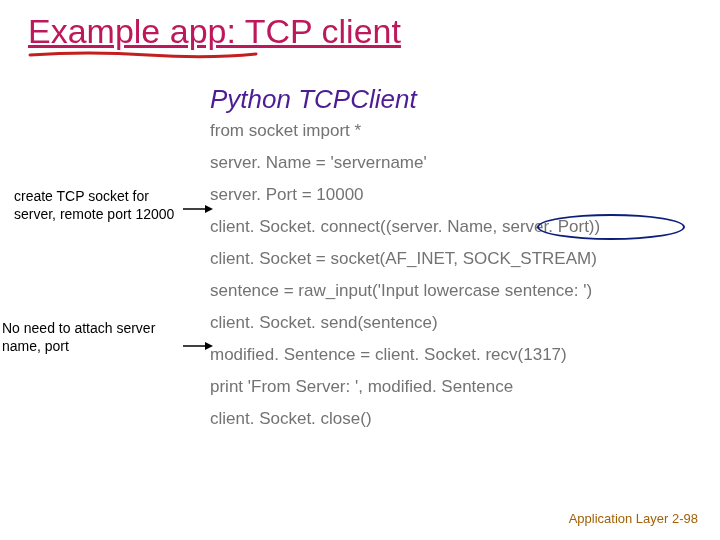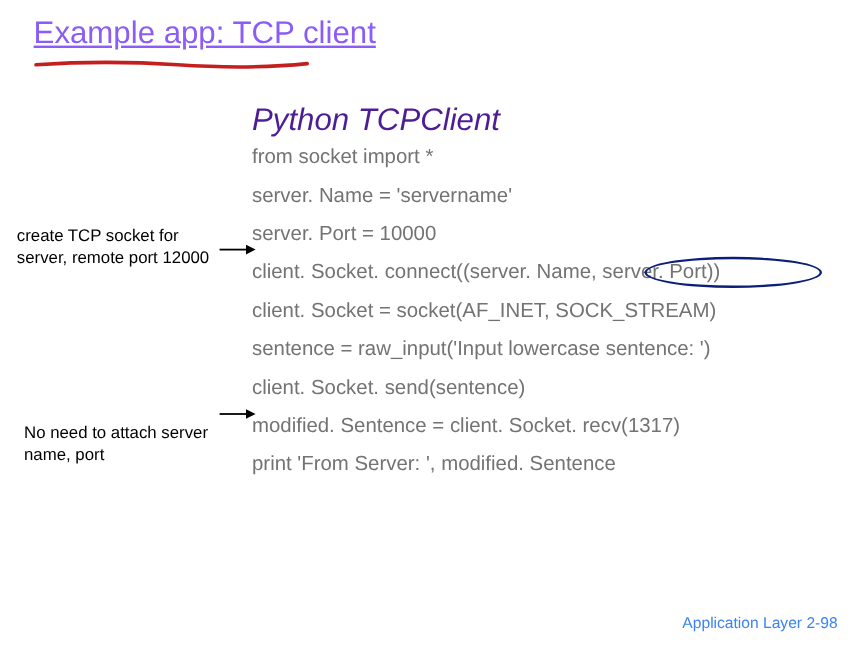--- a/index.html
+++ b/index.html
@@ -8,22 +8,22 @@
     height: 540px;
     background: #ffffff;
     font-family: Arial, Helvetica, sans-serif;
     position: relative;
     overflow: hidden;
   }
   .title {
     position: absolute;
     top: 12px;
     left: 28px;
-    font-size: 26px;
-    color: #8b5cf6;
+    font-size: 34px;
+    color: #be185d;
     text-decoration: underline;
     font-weight: normal;
   }
   .title-underline {
     position: absolute;
     top: 46px;
     left: 28px;
     width: 230px;
     height: 10px;
   }
@@ -49,40 +49,40 @@
     white-space: nowrap;
   }
   .note {
     position: absolute;
     font-size: 14px;
     color: #000;
     line-height: 1.25;
     width: 175px;
   }
   .note1 { top: 188px; left: 14px; }
-  .note2 { top: 320px; left: 20px; margin-top: 32px; }
+  .note2 { top: 320px; left: 2px; }
   .arrow {
     position: absolute;
   }
   .arrow svg { overflow: visible; }
   .sock-highlight {
     position: absolute;
     top: 214px;
     left: 537px;
     width: 148px;
     height: 26px;
     border: 2px solid #0b1e7a;
     border-radius: 50%;
   }
   .footer {
     position: absolute;
     bottom: 14px;
     right: 22px;
     font-size: 13px;
-    color: #3b82f6;
+    color: #a16207;
   }
 </style>
 </head>
 <body>
 
 <div class="title">Example  app: TCP client</div>
 
 <div class="title-underline">
   <svg viewBox="0 0 230 10" preserveAspectRatio="none">
     <path d="M2,5 Q60,1 120,5 T228,4" stroke="#c41f1f" stroke-width="3" fill="none" stroke-linecap="round"></path>
@@ -94,20 +94,21 @@
 <div class="code-block">
   <div class="code-line">from socket import *</div>
   <div class="code-line">server. Name = 'servername'</div>
   <div class="code-line">server. Port = 10000</div>
   <div class="code-line">client. Socket. connect((server. Name, server. Port))</div>
   <div class="code-line">client. Socket = socket(AF_INET, SOCK_STREAM)</div>
   <div class="code-line">sentence = raw_input('Input lowercase sentence: ')</div>
   <div class="code-line">client. Socket. send(sentence)</div>
   <div class="code-line">modified. Sentence = client. Socket. recv(1317)</div>
   <div class="code-line">print 'From Server: ', modified. Sentence</div>
+  <div class="code-line">client. Socket. close()</div>
 </div>
 
 <div class="note note1">create TCP socket for server, remote port 12000</div>
 <div class="note note2">No need to attach server name, port</div>
 
 <div class="arrow" style="top:200px; left:183px;">
   <svg width="30" height="10">
     <line x1="0" y1="5" x2="22" y2="5" stroke="#000" stroke-width="1.5"></line>
     <polygon points="22,1 30,5 22,9" fill="#000"></polygon>
   </svg>

